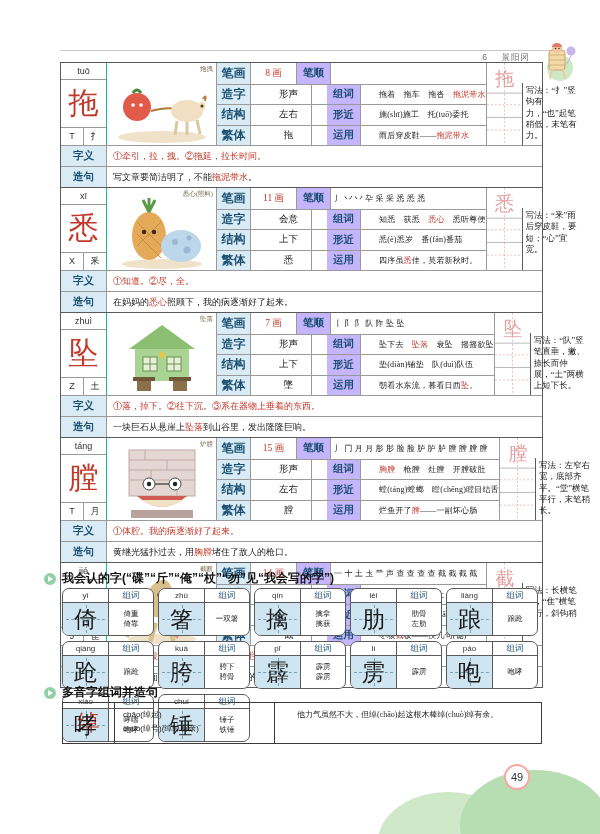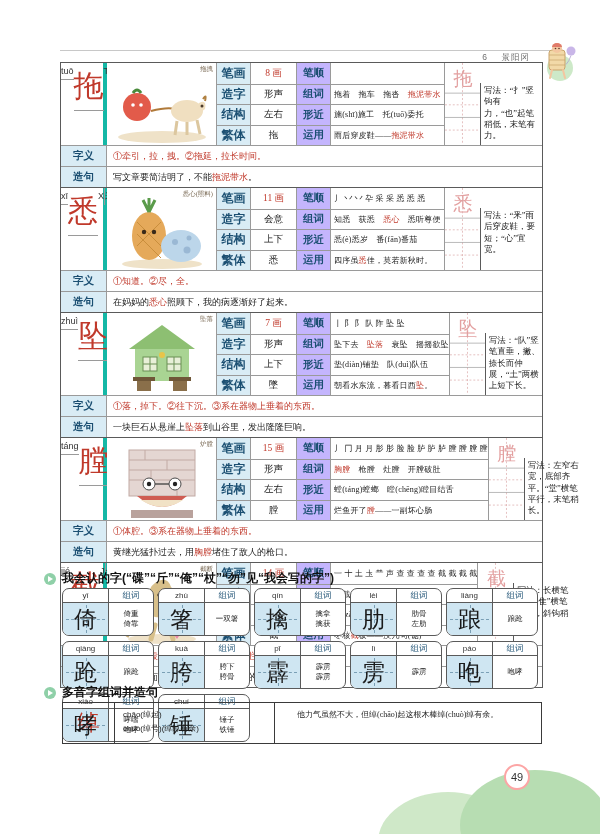--- a/index.html
+++ b/index.html
@@ -37,22 +37,22 @@
     border:1px solid #5a5a5a;
     border-collapse:collapse;
   }
   .char-block{ position:relative; }
   .char-block + .char-block { border-top:1px solid #5a5a5a; }
 
   .cb-main{ display:flex; }
   
   .col-left{
     width:46px; flex:0 0 46px;
-    border-right:4px solid #14b8a6;
-    display:flex; 
+    border-right:1px solid #14b8a6;
+    display:flex; flex-direction:column;
   }
   .cl-pinyin{
     height:17px; line-height:17px; text-align:center;
     font-size:9px; color:#333;
     font-family:"Liberation Sans", sans-serif;
     border-bottom:1px solid #9a9a9a;
   }
   .cl-big{
     height:48px; display:flex; align-items:center; justify-content:center;
     font-size:30px; color:#c0392b;
@@ -87,21 +87,21 @@
   }
   .pic-art{ position:absolute; left:0; bottom:0; width:110px; height:74px; }
 
   
   .col-info{
     flex:1; display:flex; flex-direction:column;
   }
   .info-row{
     height:20.5px; display:flex; align-items:stretch;
   }
-  .info-row + .info-row{ border-top:1px solid #9a9a9a; }
+  .info-row + .info-row{ border-top:1px solid #9a9a9a;gap:15px; }
   .lbl{
     width:34px; flex:0 0 34px;
     background:#d9ecf5;
     color:#1b4f72;
     font-size:12px;
     display:flex; align-items:center; justify-content:center;
     border-right:1px solid #9a9a9a;
     font-weight:bold;
   }
   .val-small{
@@ -618,21 +618,21 @@
         </svg>
       </div>
 
       <div class="col-tip">
         <span>写法：左窄右宽，底部齐平。“堂”横笔平行，末笔稍长。</span>
       </div>
     </div>
 
     <div class="cb-sub">
       <div class="sub-lbl">字义</div>
-      <div class="sub-val meaning">①体腔。③系在器物上垂着的东西。</div>
+      <div class="sub-val meaning">①体腔。我的病逐渐好了起来。</div>
     </div>
     <div class="cb-sub">
       <div class="sub-lbl">造句</div>
       <div class="sub-val">黄继光猛扑过去，用<span class="hl">胸膛</span>堵住了敌人的枪口。</div>
     </div>
   </div>
     <div class="char-block">
     <div class="cb-main">
       <div class="col-left">
         <div class="cl-pinyin">jié</div>

